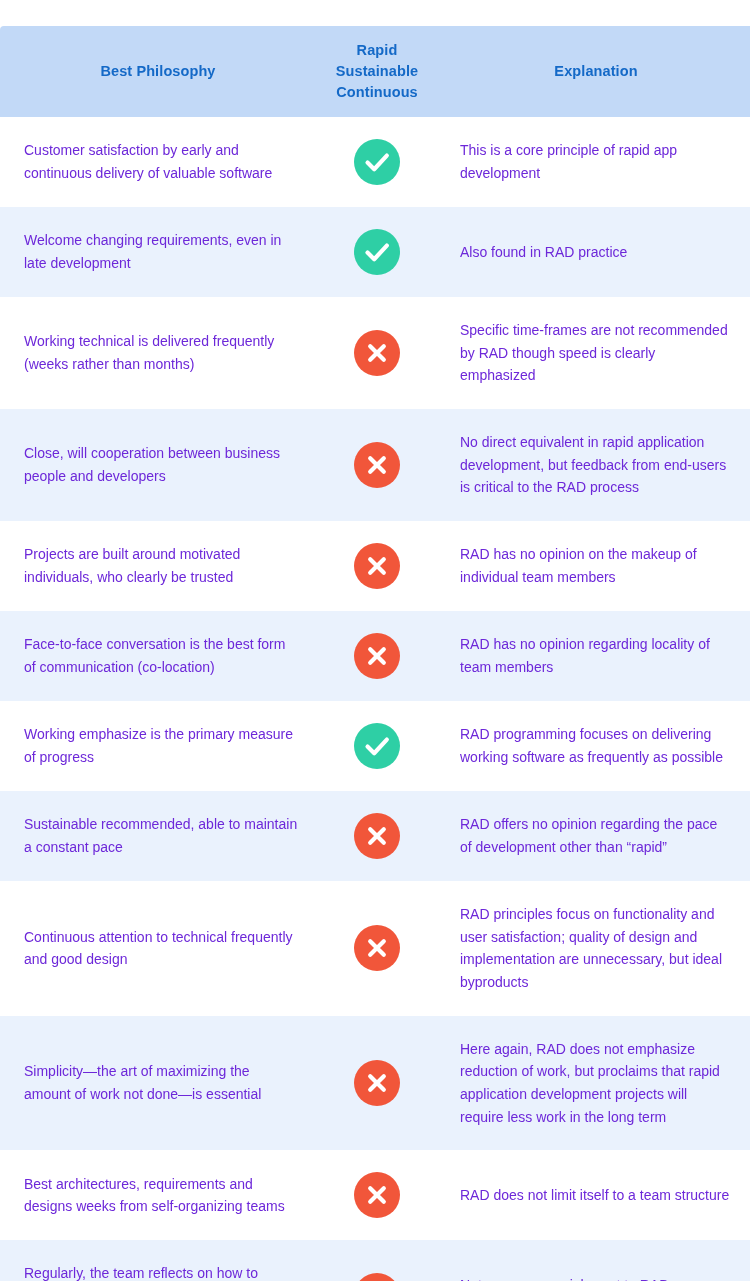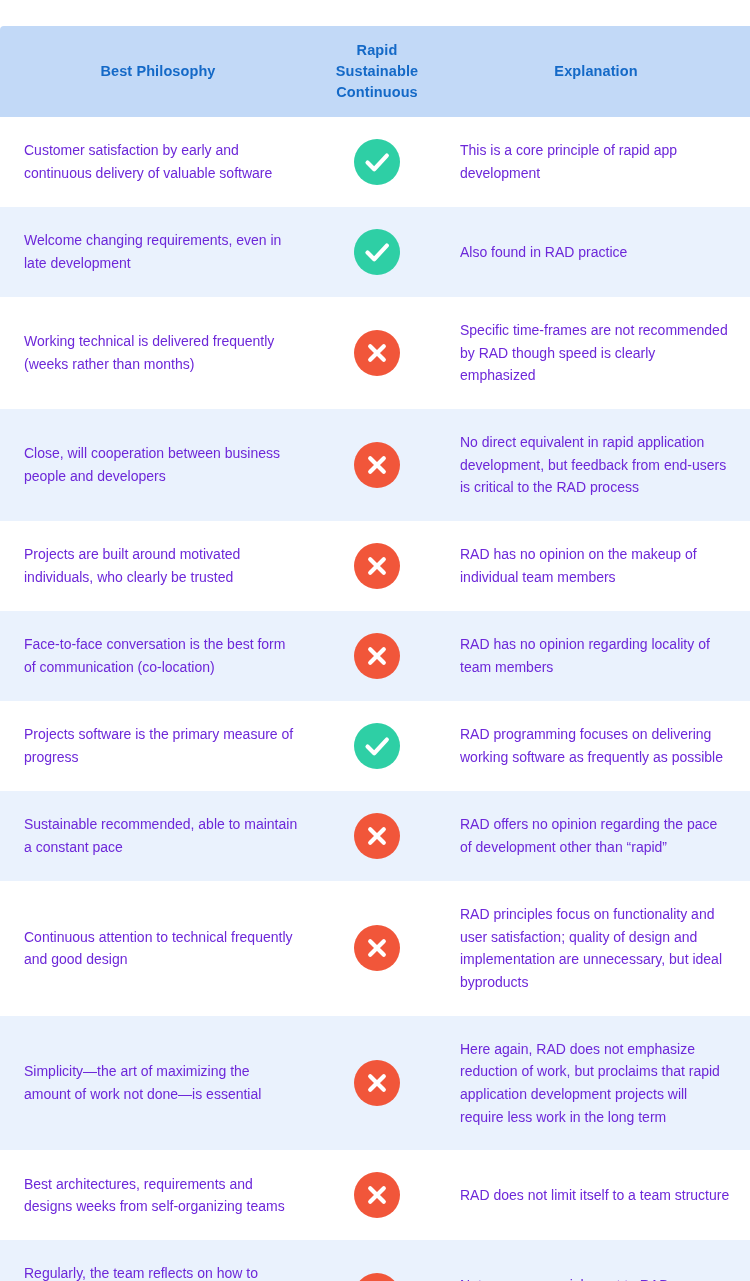--- a/index.html
+++ b/index.html
@@ -143,21 +143,21 @@
           <td class="cell-explanation">RAD has no opinion on the makeup of individual team members</td>
         </tr>
         <tr class="body-row shaded">
           <td class="cell-philosophy">Face-to-face conversation is the best form of communication (co-location)</td>
           <td class="cell-icon"><span class="icon-circle no"><svg viewBox="0 0 46 46" aria-hidden="true">
                 <path d="M16.2 16.2 L29.8 29.8 M29.8 16.2 L16.2 29.8" fill="none" stroke="#ffffff" stroke-width="4.2" stroke-linecap="round"></path>
               </svg></span></td>
           <td class="cell-explanation">RAD has no opinion regarding locality of team members</td>
         </tr>
         <tr class="body-row">
-          <td class="cell-philosophy">Projects software is the primary measure of progress</td>
+          <td class="cell-philosophy">Working emphasize is the primary measure of progress</td>
           <td class="cell-icon"><span class="icon-circle yes"><svg viewBox="0 0 46 46" aria-hidden="true">
                 <path d="M13.5 23.6 L20.2 30.2 L32.8 16.6" fill="none" stroke="#ffffff" stroke-width="4.2" stroke-linecap="round" stroke-linejoin="round"></path>
               </svg></span></td>
           <td class="cell-explanation">RAD programming focuses on delivering working software as frequently as possible</td>
         </tr>
         <tr class="body-row shaded">
           <td class="cell-philosophy">Sustainable recommended, able to maintain a constant pace</td>
           <td class="cell-icon"><span class="icon-circle no"><svg viewBox="0 0 46 46" aria-hidden="true">
                 <path d="M16.2 16.2 L29.8 29.8 M29.8 16.2 L16.2 29.8" fill="none" stroke="#ffffff" stroke-width="4.2" stroke-linecap="round"></path>
               </svg></span></td>

